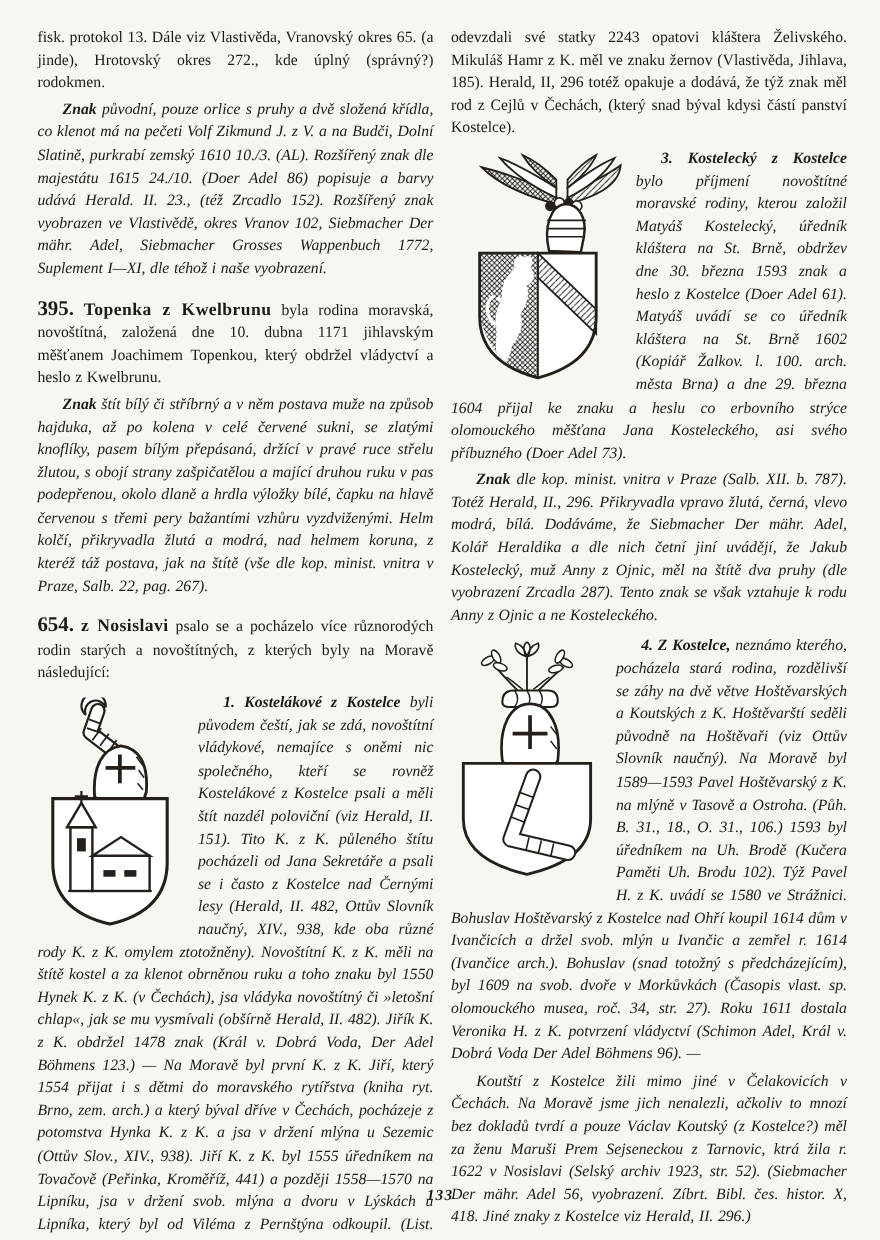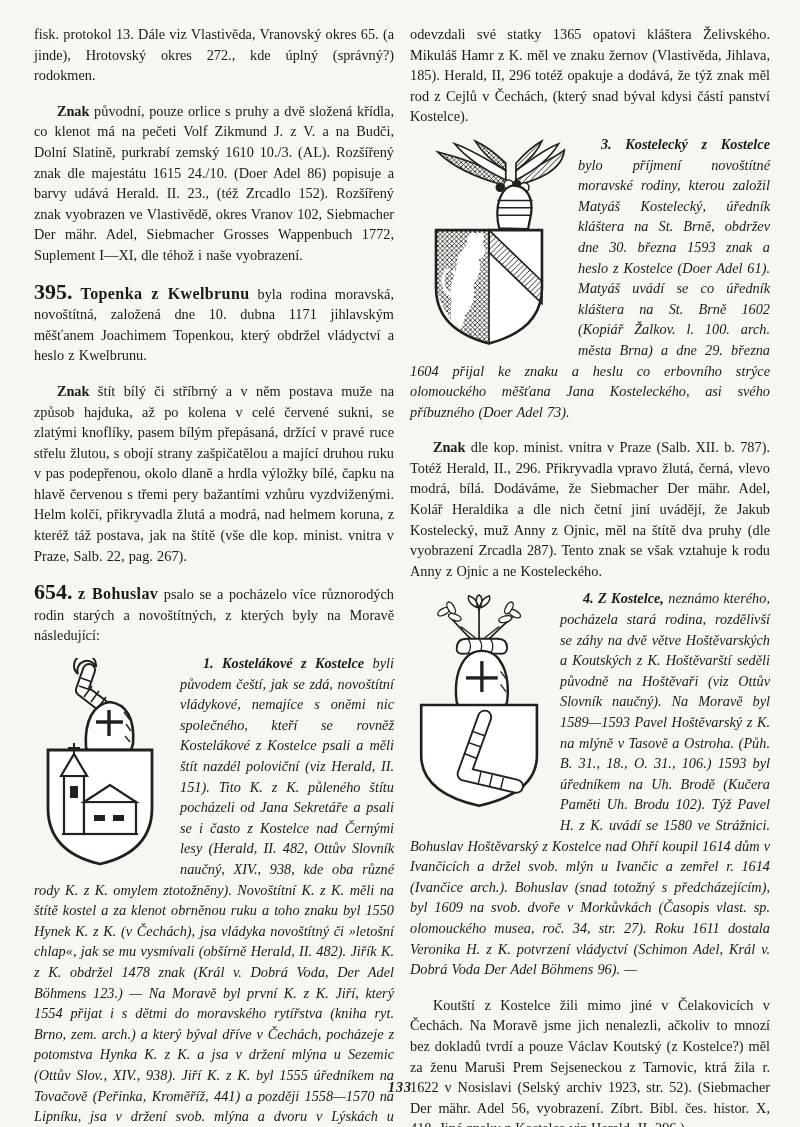--- a/index.html
+++ b/index.html
@@ -10,24 +10,24 @@
     color:#1c1a17;
     -webkit-font-smoothing:antialiased;
   }
   .page{position:relative;width:800px;height:1127px;overflow:hidden;}
   .columns{display:flex;gap:16px;padding:24px 30px 0 34px;}
   .col{width:360px;font-size:14.3px;line-height:20.6px;text-align:justify;word-spacing:0.6px;}
   p{margin:0;text-indent:1.6em;}
   p.noindent{text-indent:0;}
   .b{font-weight:bold;}
   .section{margin-top:16px;}
-  .sec-num{font-weight:bold;font-size:22px;}
+  .sec-num{font-weight:bold;font-size:19px;}
   .sec-title{font-weight:bold;font-size:16px;letter-spacing:0.4px;}
   .item{margin-top:7px;font-style:italic;}
-  .znak{margin-top:15px;}
+  .znak{margin-top:4px;font-style:italic;}
   .arms{float:left;margin:5px 10px 2px 0;}
   .arms svg{display:block;}
   .pageno{
     position:absolute;left:0;right:0;top:1080px;text-align:center;
     font-weight:bold;font-style:italic;font-size:14px;letter-spacing:1px;
   }
   .ink{stroke:#241f1a;}
 </style>
 </head>
 <body>
@@ -37,21 +37,21 @@
 
     <div class="col">
       <p class="noindent"><span>fisk. protokol 13. Dále viz Vlastivěda, Vranovský okres 65. (a jinde), Hrotovský okres 272., kde úplný (správný?) rodokmen.</span></p>
 
       <p class="znak"><span class="b">Znak</span><span> původní, pouze orlice s pruhy a dvě složená křídla, co klenot má na pečeti Volf Zikmund J. z V. a na Budči, Dolní Slatině, purkrabí zemský 1610 10./3. (AL). Rozšířený znak dle majestátu 1615 24./10. (Doer Adel 86) popisuje a barvy udává Herald. II. 23., (též Zrcadlo 152). Rozšířený znak vyobrazen ve Vlastivědě, okres Vranov 102, Siebmacher Der mähr. Adel, Siebmacher Grosses Wappenbuch 1772, Suplement I—XI, dle téhož i naše vyobrazení.</span></p>
 
       <p class="section noindent"><span class="sec-num">395.</span> <span class="sec-title">Topenka z Kwelbrunu</span> <span>byla rodina moravská, novoštítná, založená dne 10. dubna 1171 jihlavským měšťanem Joachimem Topenkou, který obdržel vládyctví a heslo z Kwelbrunu.</span></p>
 
       <p class="znak"><span class="b">Znak</span><span> štít bílý či stříbrný a v něm postava muže na způsob hajduka, až po kolena v celé červené sukni, se zlatými knoflíky, pasem bílým přepásaná, držící v pravé ruce střelu žlutou, s obojí strany zašpičatělou a mající druhou ruku v pas podepřenou, okolo dlaně a hrdla výložky bílé, čapku na hlavě červenou s třemi pery bažantími vzhůru vyzdviženými. Helm kolčí, přikryvadla žlutá a modrá, nad helmem koruna, z kteréž táž postava, jak na štítě (vše dle kop. minist. vnitra v Praze, Salb. 22, pag. 267).</span></p>
 
-      <p class="section noindent"><span class="sec-num">654.</span> <span class="sec-title">z Bohuslav</span> <span>psalo se a pocházelo více různorodých rodin starých a novoštítných, z kterých byly na Moravě následující:</span></p>
+      <p class="section noindent"><span class="sec-num">654.</span> <span class="sec-title">z Nosislavi</span> <span>psalo se a pocházelo více různorodých rodin starých a novoštítných, z kterých byly na Moravě následující:</span></p>
 
       <p class="item">
         <span class="arms" aria-label="coat of arms - shield with church, helmet with armored arm and crescent crest">
           <svg width="136" height="208" viewBox="0 0 136 208" xmlns="http://www.w3.org/2000/svg">
 
             <path d="M44,16 a11,11 0 1 1 18,-7 a8,8 0 1 0 -18,7 z" fill="#fff" class="ink" stroke-width="2"></path>
 
             <polyline points="74,52 48,32 55,12" fill="none" class="ink" stroke-width="14" stroke-linejoin="round" stroke-linecap="round"></polyline>
             <polyline points="74,52 48,32 55,12" fill="none" stroke="#fff" stroke-width="10" stroke-linejoin="round" stroke-linecap="round"></polyline>
             <path d="M64,50 l8,-11 M57,44 l8,-11 M50,39 l8,-11 M45,28 l12,4 M47,20 l11,4" fill="none" class="ink" stroke-width="1.6"></path>
@@ -72,21 +72,21 @@
             <rect x="79" y="157" width="11" height="6" fill="#241f1a"></rect>
             <path d="M28,176 H104" class="ink" stroke-width="2"></path>
           </svg>
         </span>
         <span class="b">1.</span> <span class="b">Kostelákové z Kostelce</span> <span>byli původem čeští, jak se zdá, novoštítní vládykové, nemajíce s oněmi nic společného, kteří se rovněž Kostelákové z Kostelce psali a měli štít nazdél poloviční (viz Herald, II. 151). Tito K. z K. půleného štítu pocházeli od Jana Sekretáře a psali se i často z Kostelce nad Černými lesy (Herald, II. 482, Ottův Slovník naučný, XIV., 938, kde oba různé rody K. z K. omylem ztotožněny). Novoštítní K. z K. měli na štítě kostel a za klenot obrněnou ruku a toho znaku byl 1550 Hynek K. z K. (v Čechách), jsa vládyka novoštítný či »letošní chlap«, jak se mu vysmívali (obšírně Herald, II. 482). Jiřík K. z K. obdržel 1478 znak (Král v. Dobrá Voda, Der Adel Böhmens 123.) — Na Moravě byl první K. z K. Jiří, který 1554 přijat i s dětmi do moravského rytířstva (kniha ryt. Brno, zem. arch.) a který býval dříve v Čechách, pocházeje z potomstva Hynka K. z K. a jsa v držení mlýna u Sezemic (Ottův Slov., XIV., 938). Jiří K. z K. byl 1555 úředníkem na Tovačově (Peřinka, Kroměříž, 441) a později 1558—1570 na Lipníku, jsa v držení svob. mlýna a dvoru v Lýskách u Lipníka, který byl od Viléma z Pernštýna odkoupil. (List. Selsk. arch. II. 126, 139, 157). Synové Jiříkovi byli Josef a Jiljí K. z K., z kterýchž Jiljí uvádí se na mlýně v Lejskách u Lipníku 1585—1597 (Půh. O. 31. 99, 34, 46). O rodině K. z K. (vzhledem k druhému rodu) viz Paprocký Diadochus II., 2, 339.</span>
       </p>
 
     </div>
 
     <div class="col">
-      <p class="noindent"><span>odevzdali své statky 1365 opatovi kláštera Želivského. Mikuláš Hamr z K. měl ve znaku žernov (Vlastivěda, Jihlava, 185). Herald, II, 296 totéž opakuje a dodává, že týž znak měl rod z Cejlů v Čechách, (který snad býval kdysi částí panství Kostelce).</span></p>
+      <p class="noindent"><span>odevzdali své statky 2243 opatovi kláštera Želivského. Mikuláš Hamr z K. měl ve znaku žernov (Vlastivěda, Jihlava, 185). Herald, II, 296 totéž opakuje a dodává, že týž znak měl rod z Cejlů v Čechách, (který snad býval kdysi částí panství Kostelce).</span></p>
 
       <p class="item">
         <span class="arms" aria-label="coat of arms - shield per pale with lion and bend, helmet with spread wings crest">
           <svg width="158" height="212" viewBox="0 0 170 228" xmlns="http://www.w3.org/2000/svg">
             <defs>
               <pattern id="xh2" width="5" height="5" patternUnits="userSpaceOnUse">
                   <path d="M0 5 L5 0 M0 0 L5 5" stroke="#241f1a" stroke-width="0.9"></path>
                 </pattern>
               <pattern id="dg2" width="6" height="6" patternUnits="userSpaceOnUse">
                   <path d="M0 6 L6 0" stroke="#241f1a" stroke-width="1"></path>

